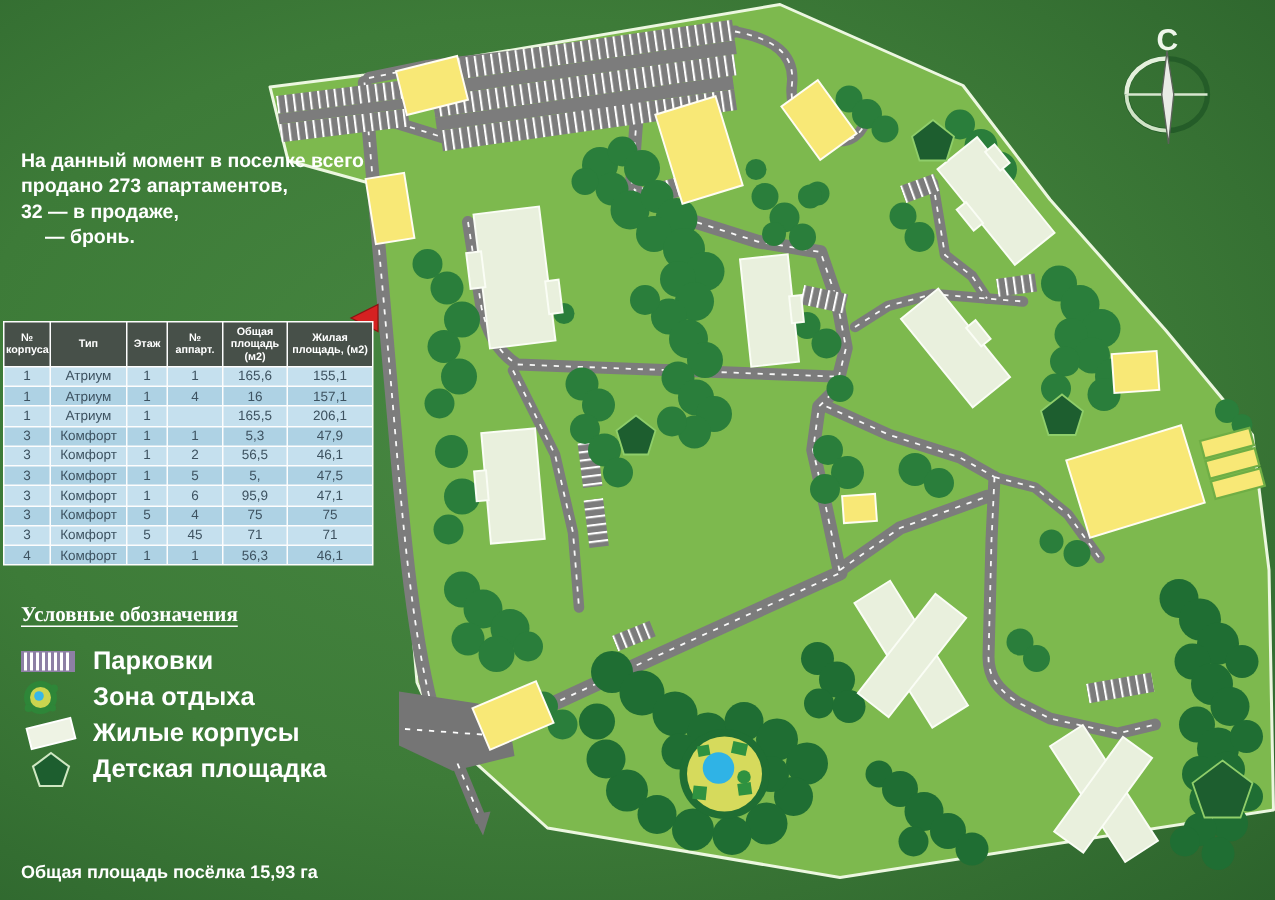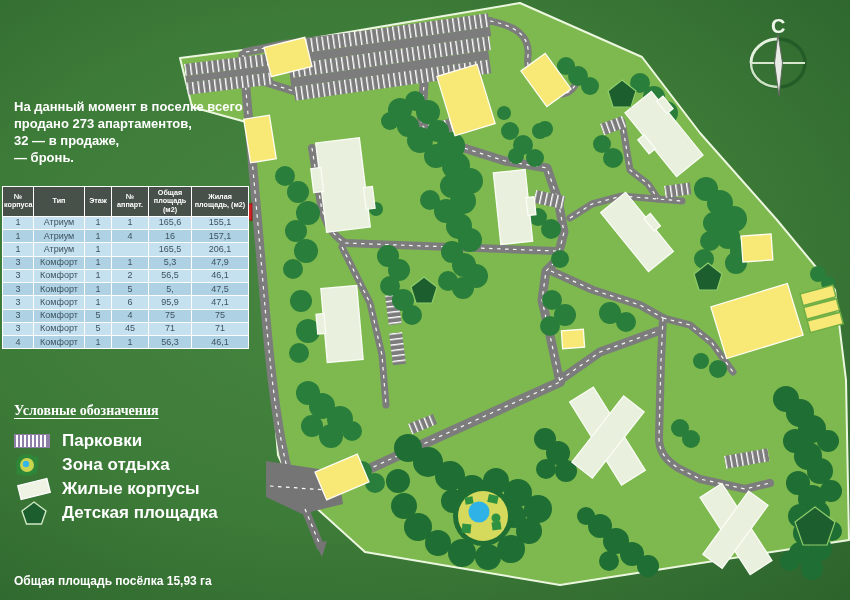--- a/index.html
+++ b/index.html
@@ -5,24 +5,24 @@
   html,body{margin:0;padding:0;}
   #stage{
     position:relative;width:850px;height:600px;overflow:hidden;
     font-family:"Liberation Sans",sans-serif;
     background:radial-gradient(ellipse at 42% 45%, #478741 0%, #3d7b38 55%, #2c632c 100%);
   }
   #map-svg{position:absolute;left:0;top:0;}
   .overlay{position:absolute;color:#fff;}
   
   #intro{left:14px;top:98px;width:250px;font-size:13px;font-weight:700;line-height:17px;}
-  #intro .l4{margin-left:0;}
+  #intro .l4{margin-left:16px;}
   
   #apt-table-wrap{left:2px;top:186px;}
-  table.apt{border-collapse:separate;border-spacing:1.5px;background:#fdfdfd;table-layout:fixed;width:240px;}
+  table.apt{border-collapse:separate;border-spacing:1.5px;background:#fdfdfd;table-layout:fixed;width:240px;margin-top:28px;}
   table.apt th{background:#475049;color:#fff;font-size:7.2px;font-weight:700;text-align:center;vertical-align:middle;padding:2px 1px;line-height:1.15;}
   table.apt td{font-size:9px;color:#3d5260;text-align:center;padding:0.5px 1px;line-height:1.25;}
   table.apt tbody tr:nth-child(odd) td{background:#c5e0ee;}
   table.apt tbody tr:nth-child(even) td{background:#aed2e4;}
   
   #legend{left:12px;top:403px;width:240px;}
   #legend .title{font-size:14px;font-weight:700;text-decoration:underline;text-underline-offset:3px;margin:0 0 10px 2px;font-family:Liberation Serif, serif;}
   .legend-row{display:flex;align-items:center;height:24px;}
   .legend-icon{width:50px;flex:0 0 50px;display:flex;align-items:center;}
   .legend-label{font-size:17px;font-weight:700;}

